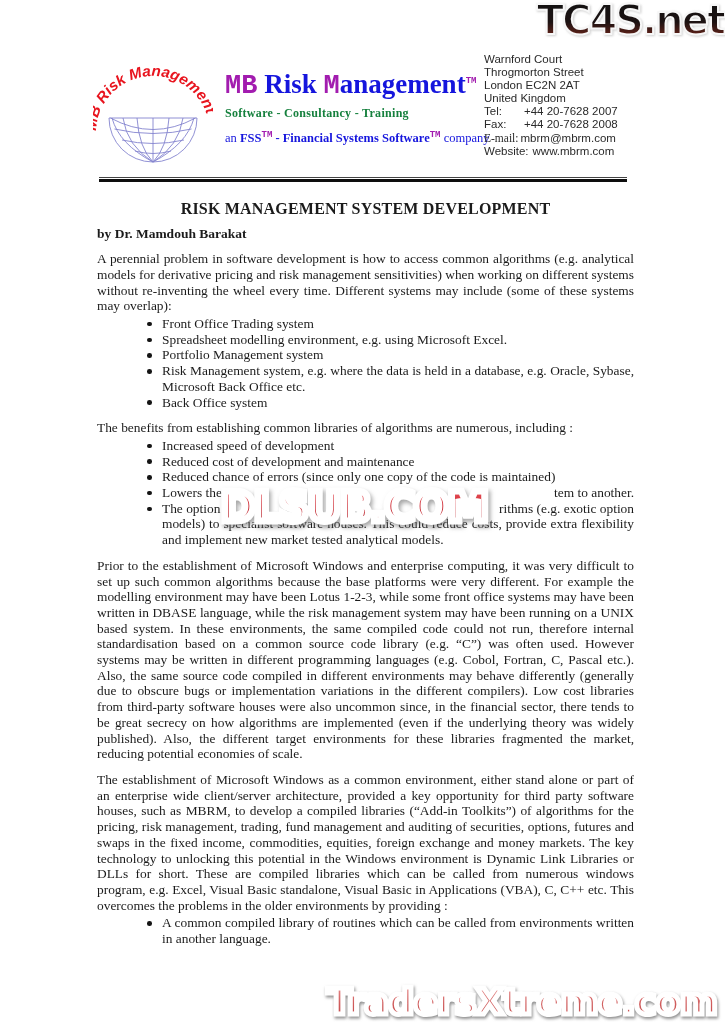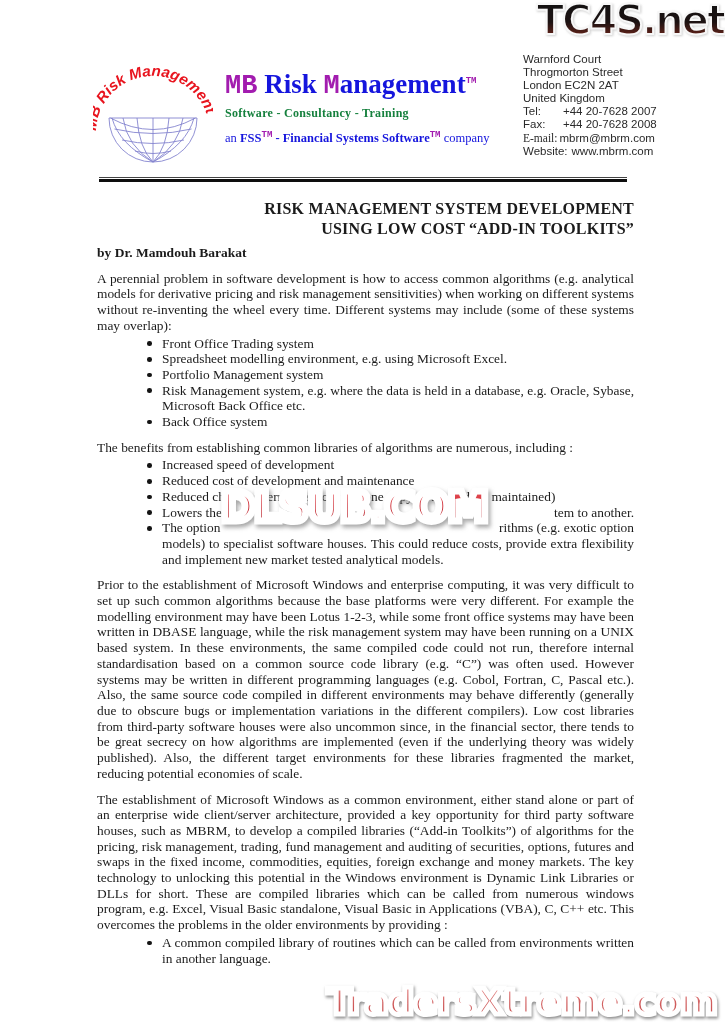--- a/index.html
+++ b/index.html
@@ -46,38 +46,38 @@
   .company { position:absolute; left:225px; top:66px; width:290px; }
   .company-name { font-size:27px; font-weight:bold; line-height:30px; white-space:nowrap; }
   .c-red { color:#a21caf;font-family:Liberation Mono, monospace; }
   .c-blue { color:#1515dd; }
   .tm { font-size:9px; vertical-align:super; font-weight:bold; letter-spacing:0; }
   .tagline { font-size:12px; font-weight:bold; color:#15803d; margin-top:5px; white-space:nowrap; letter-spacing:.3px; }
   .fss-line { font-size:12.5px; color:#1515dd; margin-top:9px; white-space:nowrap; }
   .fss-bold { font-weight:bold; }
 
   .address {
-    position:absolute; left:523px; top:53px; width:200px;
+    position:absolute; left:484px; top:53px; width:200px;
     font-family:"Liberation Sans", sans-serif; font-size:11.5px; line-height:13.1px; color:#2a2a2a;
   }
   .addr-row { white-space:nowrap; }
   .lbl-w { display:inline-block; width:40px; }
   .lbl-email { margin-right:2px;font-family:Liberation Serif, serif; }
   .lbl-web { margin-right:4px; }
 
   .rule { position:absolute; left:99px; top:177px; width:528px; }
   .rule-thin { height:0; border-top:1.5px solid #444444; }
   .rule-thick { height:3px; background:#0e0e0e; margin-top:1px; }
 
   
   .article {
     position:absolute; left:97px; top:199px; width:537px;
     font-size:13.4px; line-height:15.7px; text-align:justify;
   }
-  .title { text-align:right; font-weight:bold; font-size:16px; line-height:19.5px; margin:0; letter-spacing:.2px; }
+  .title { text-align:center; font-weight:bold; font-size:16px; line-height:19.5px; margin:0; letter-spacing:.2px; }
   .byline { text-align:left; font-weight:bold; font-size:13.5px; margin-top:7px; }
   .para { margin:10px 0 0 0; }
   ul.blist { list-style:none; margin:2px 0 0 0; padding:0; }
   ul.blist li { position:relative; padding-left:65px; }
   ul.blist li::before {
     content:""; position:absolute; left:50px; top:5.8px;
     width:4.6px; height:4.6px; border-radius:50%; background:#141414;
   }
   .fragline { display:flex; justify-content:space-between; }
 </style>
@@ -130,21 +130,20 @@
   </div>
 
   <div class="rule">
     <div class="rule-thin"></div>
     <div class="rule-thick"></div>
   </div>
 
   <div class="article">
     <h1 class="title">
       <span>RISK MANAGEMENT SYSTEM DEVELOPMENT</span><br>
-      <span>USING LOW COST “ADD-IN TOOLKITS”</span>
     </h1>
     <div class="byline">by Dr. Mamdouh Barakat</div>
 
     <p class="para">A perennial problem in software development is how to access common algorithms (e.g. analytical models for derivative pricing and risk management sensitivities) when working on different systems without re-inventing the wheel every time.  Different systems may include  (some of these systems may overlap):</p>
 
     <ul class="blist">
       <li>Front Office Trading system</li>
       <li>Spreadsheet modelling environment, e.g. using Microsoft Excel.</li>
       <li>Portfolio Management system</li>
       <li>Risk Management system, e.g. where the data is held in a database, e.g. Oracle, Sybase, Microsoft Back Office etc.</li>

